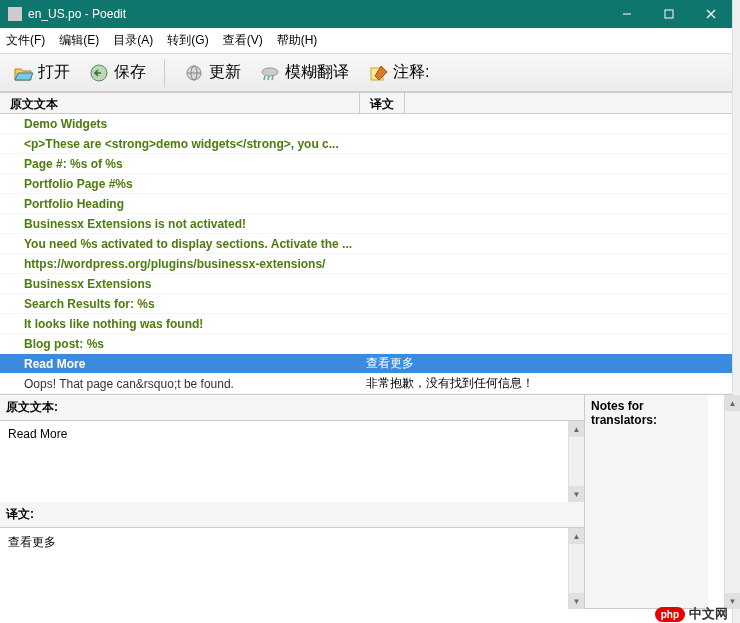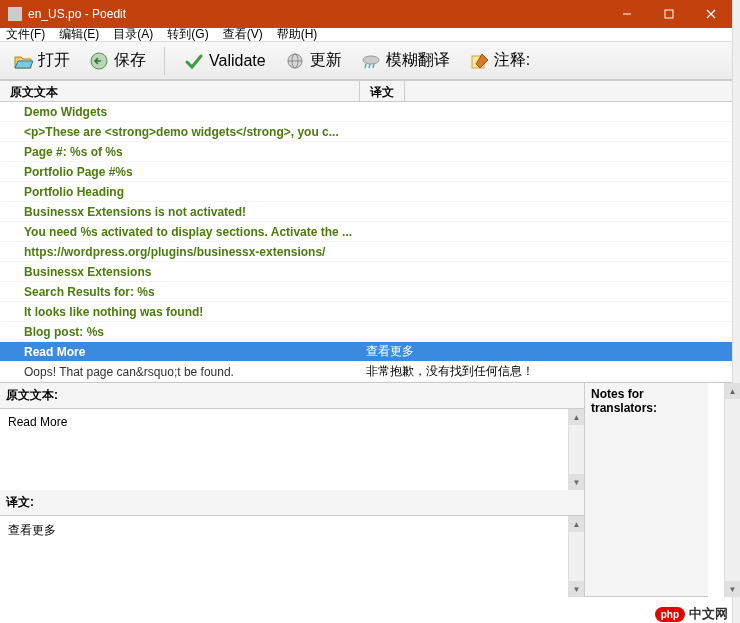--- a/index.html
+++ b/index.html
@@ -1,22 +1,22 @@
 <!DOCTYPE html>
 <html><head>
 <meta charset="utf-8">
 <style>
 * { box-sizing: border-box; margin: 0; padding: 0; }
 body { font-family: "Microsoft YaHei", "Segoe UI", sans-serif; font-size: 12px; background: #fff; width: 740px; height: 623px; overflow: hidden; position: relative; }
-.titlebar { background: #c2410c; color: #fff; height: 28px; display: flex; align-items: center; padding: 0 8px; }
+.titlebar { background: #0f766e; color: #fff; height: 28px; display: flex; align-items: center; padding: 0 8px; }
 .titlebar .app-icon { width: 14px; height: 14px; background: #ccc; margin-right: 6px; }
 .titlebar .title { flex: 1; font-size: 12px; }
 .titlebar .win-controls { display: flex; gap: 0; }
 .win-btn { width: 42px; height: 28px; display: flex; align-items: center; justify-content: center; color: #fff; cursor: pointer; }
-.menubar { background: #fff; height: 14px; display: flex; align-items: center; padding: 0 6px; gap: 14px; border-bottom: 1px solid #ddd; font-size: 12px; }
+.menubar { background: #fff; height: 26px; display: flex; align-items: center; padding: 0 6px; gap: 14px; border-bottom: 1px solid #ddd; font-size: 12px; }
 .menubar span { cursor: pointer; }
 .toolbar { background: linear-gradient(#f8f8f8,#ececec); height: 38px; display: flex; align-items: center; padding: 0 8px; gap: 10px; border-bottom: 1px solid #ccc; }
 .tool-btn { display: flex; align-items: center; gap: 4px; padding: 2px 4px; cursor: pointer; font-size: 16px; }
 .tool-icon { width: 22px; height: 22px; display: flex; align-items: center; justify-content: center; }
 .tool-sep { width: 1px; height: 28px; background: #ccc; margin: 0 4px; }
 .columns-header { display: flex; height: 22px; border-top: 1px solid #ccc; border-bottom: 1px solid #ccc; background: #f5f5f5; font-size: 12px; }
 .col-h { padding: 3px 10px; border-right: 1px solid #ccc; font-weight: bold; }
 .col-h:first-child { width: 360px; }
 .col-h:last-child { flex: 1; border-right: none; position: relative; }
 .list { overflow-y: auto; }
@@ -91,28 +91,20 @@
           <circle cx="11" cy="11" r="8" fill="#b8d8b8" stroke="#5a8a5a"></circle>
           <path d="M7 11 L13 11 M10 8 L7 11 L10 14" stroke="#3a6a3a" fill="none" stroke-width="1.5"></path>
         </svg>
       </span>
     <span>保存</span>
   </div>
   <div class="tool-sep"></div>
   <div class="tool-btn">
     <span class="tool-icon">
         <svg width="22" height="22">
-          <path d="M4 12 L9 17 L18 6" stroke="#3a9e3a" stroke-width="3" fill="none" stroke-linecap="round"></path>
-        </svg>
-      </span>
-    <span>Validate</span>
-  </div>
-  <div class="tool-btn">
-    <span class="tool-icon">
-        <svg width="22" height="22">
           <circle cx="11" cy="11" r="7" fill="#d8d8d8" stroke="#888"></circle>
           <ellipse cx="11" cy="11" rx="3" ry="7" fill="none" stroke="#888"></ellipse>
           <line x1="4" y1="11" x2="18" y2="11" stroke="#888"></line>
         </svg>
       </span>
     <span>更新</span>
   </div>
   <div class="tool-btn">
     <span class="tool-icon">
         <svg width="22" height="22">

